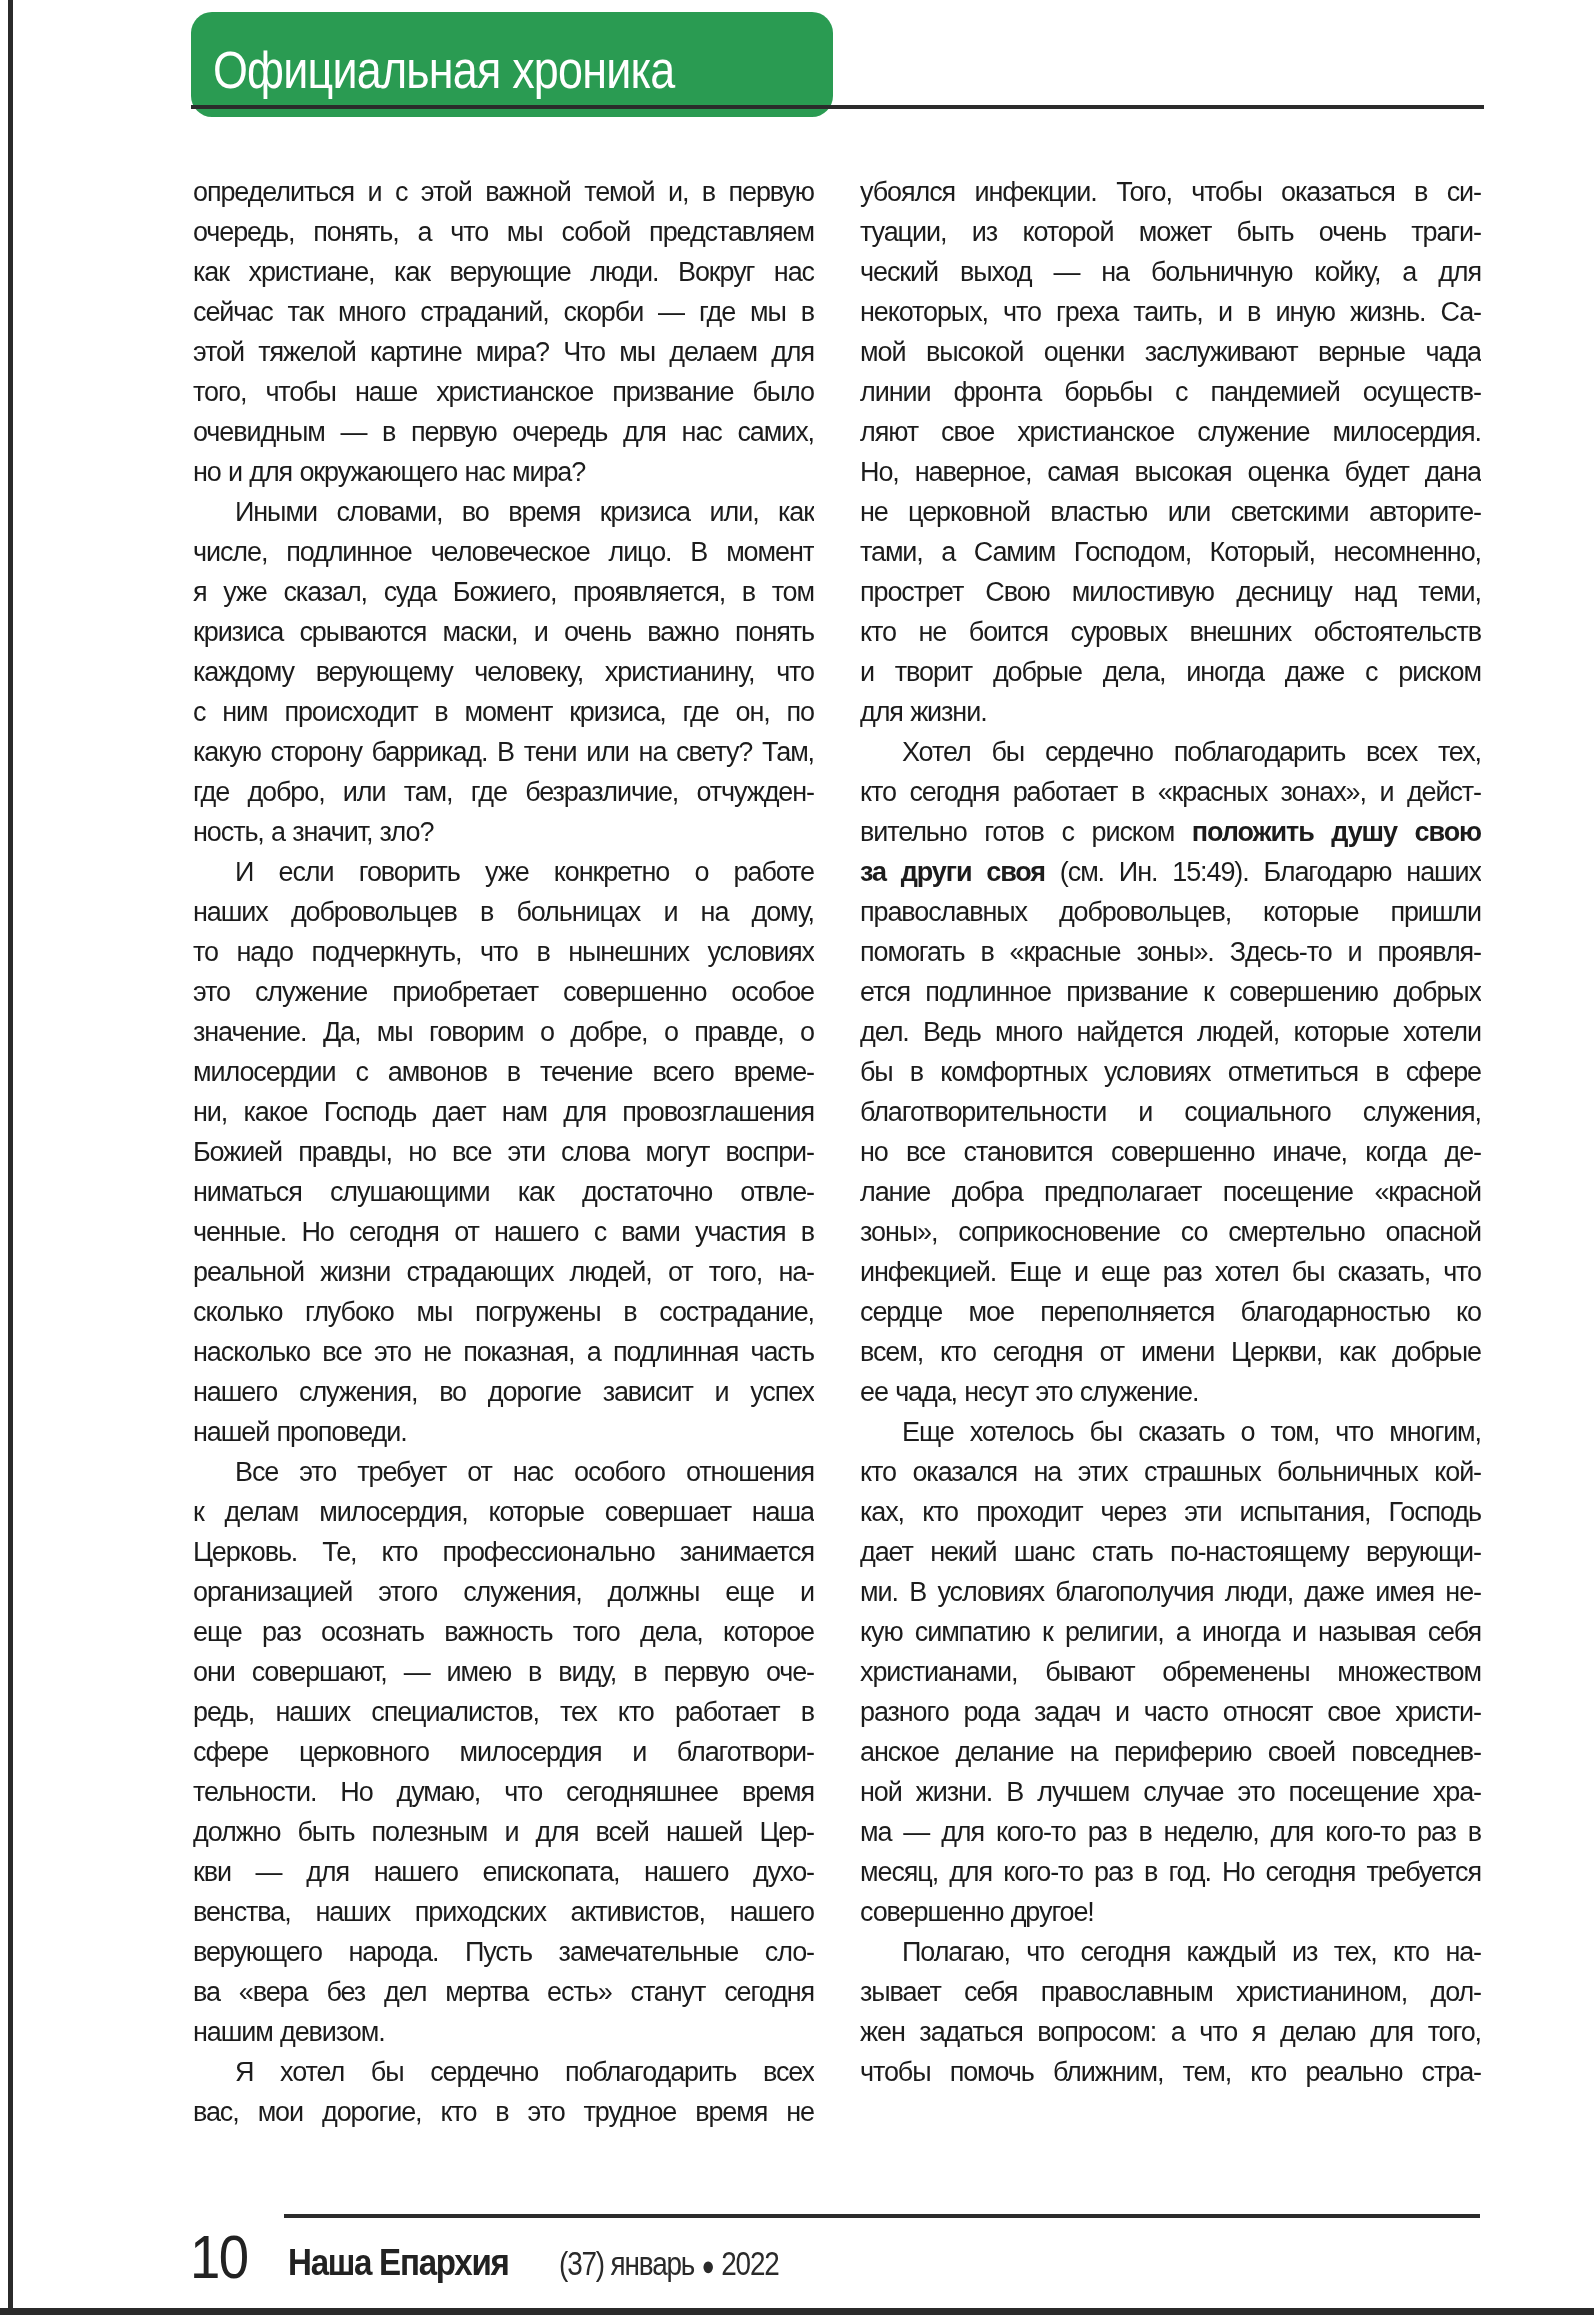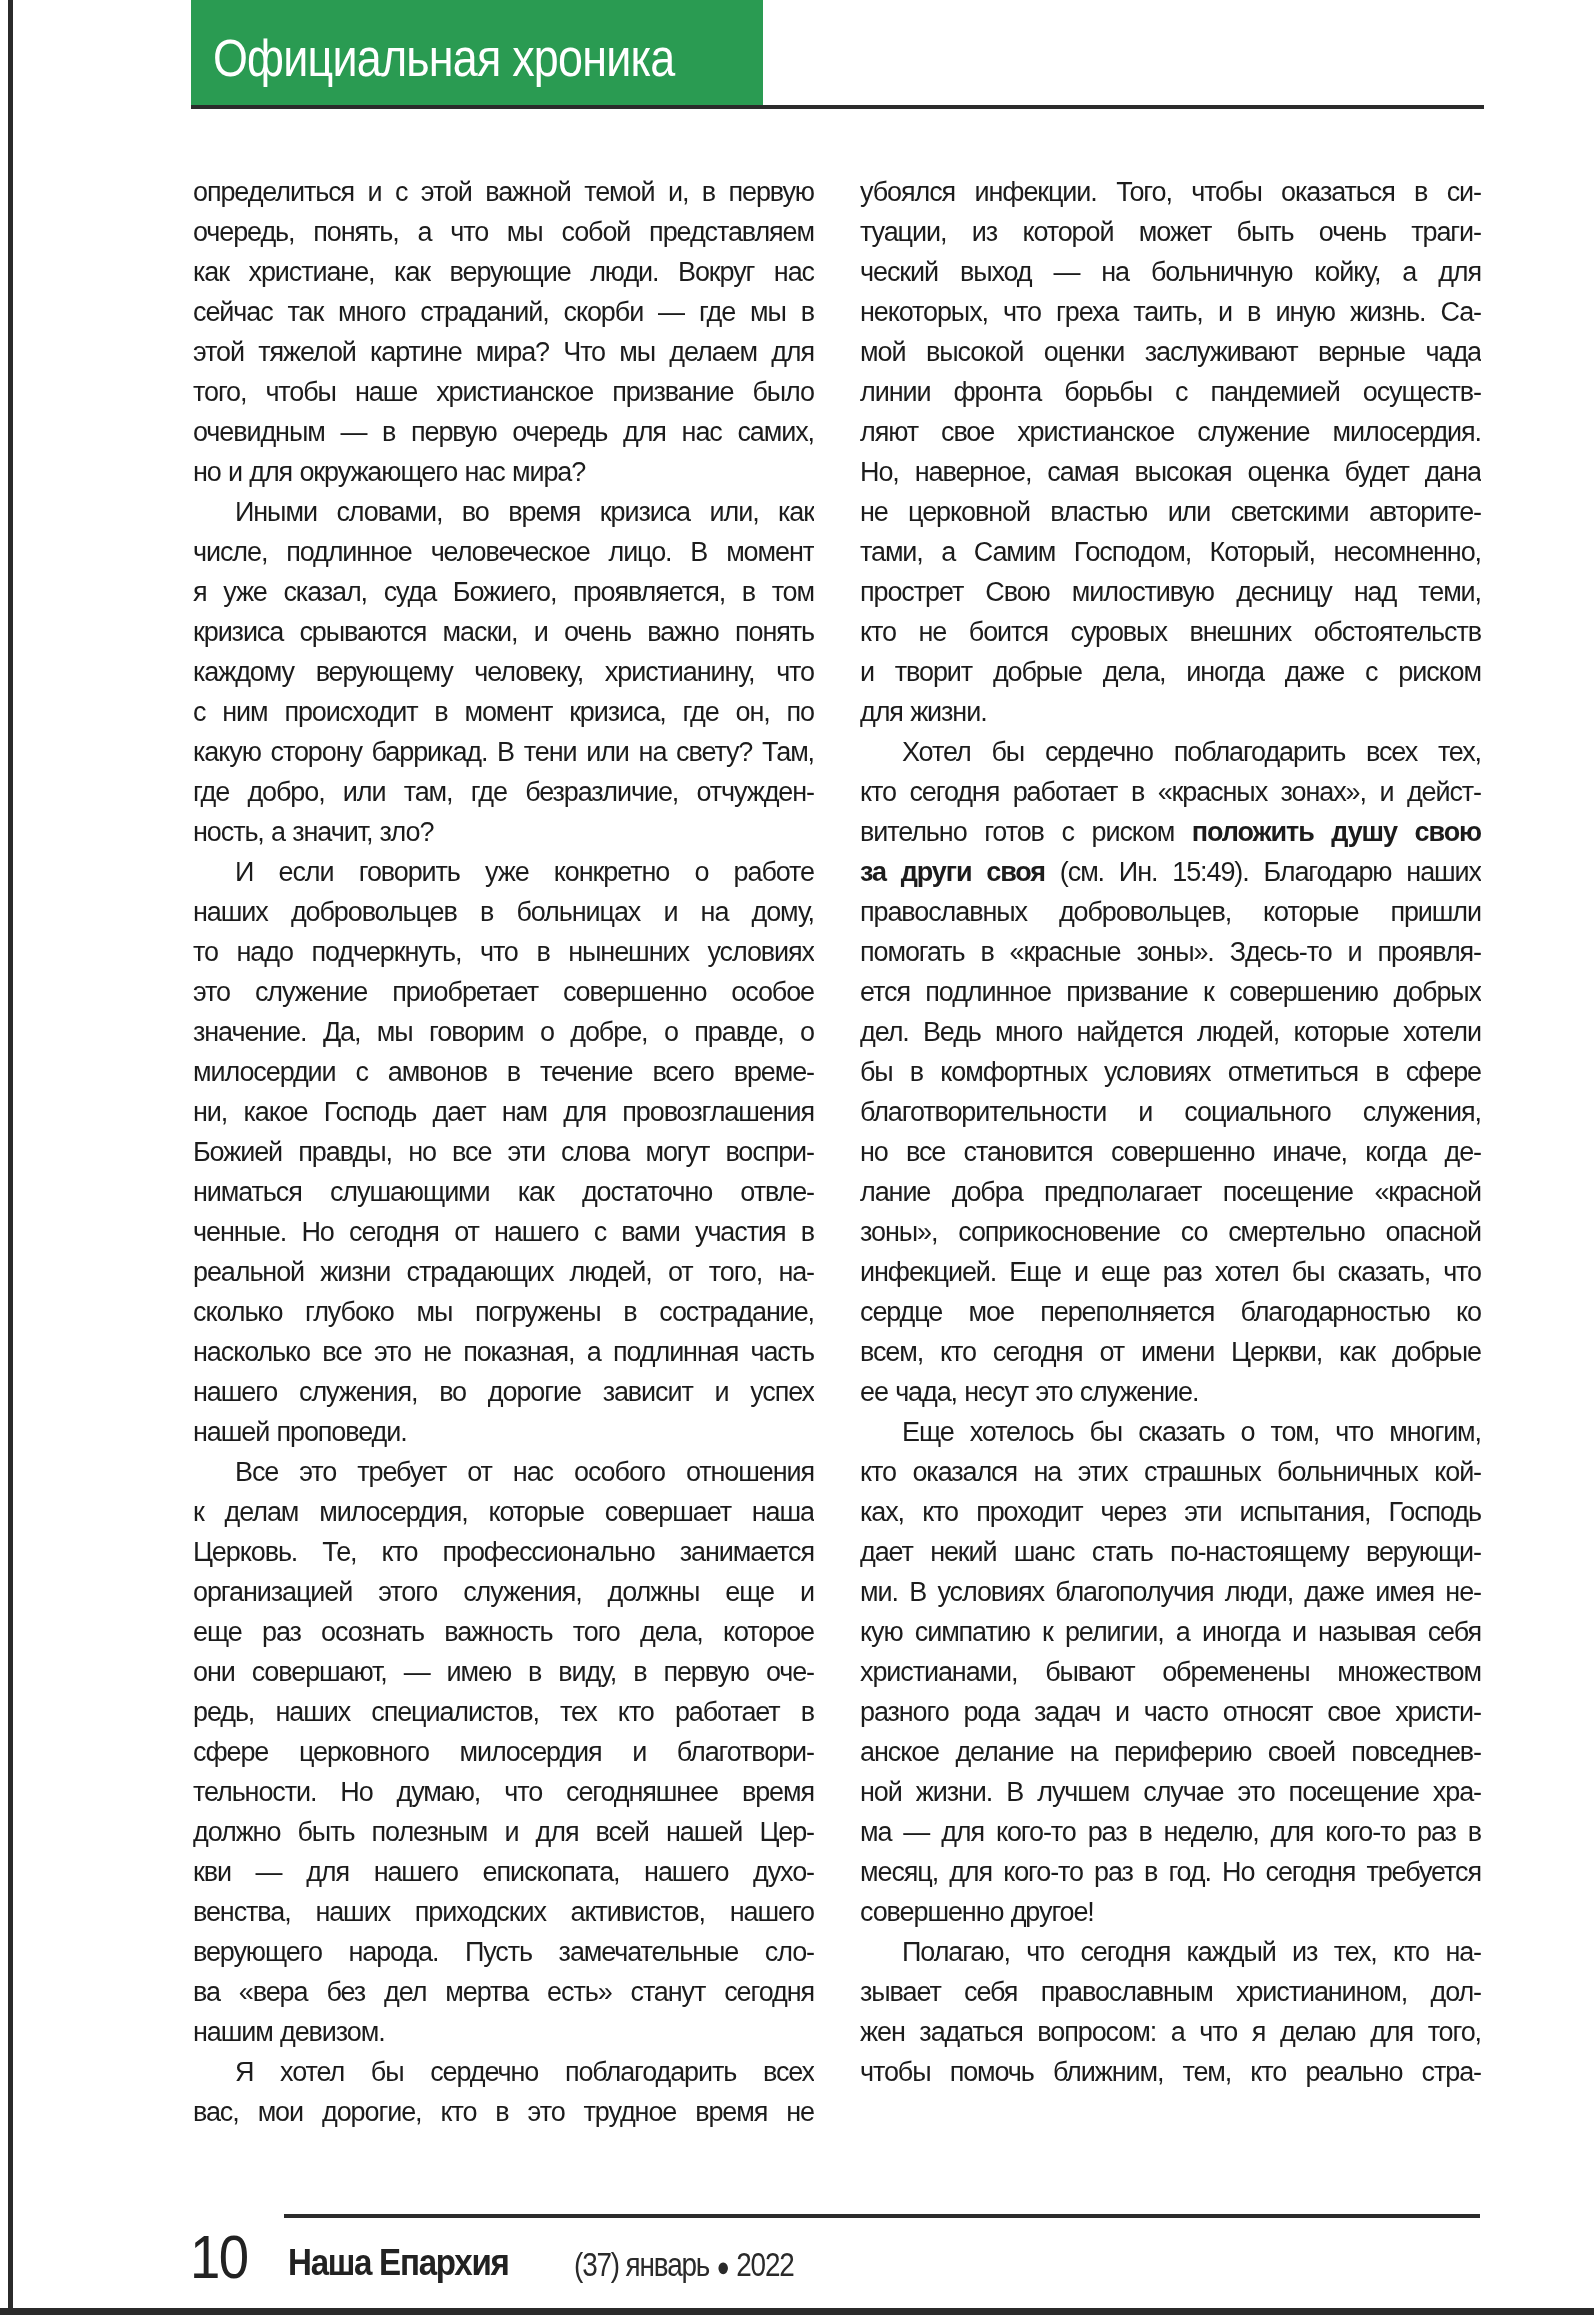--- a/index.html
+++ b/index.html
@@ -19,25 +19,26 @@
     background: #2b2b2b;
   }
   .bottom-bar {
     position: absolute;
     left: 0; top: 2308px;
     width: 1595px; height: 8.1px;
     background: #2b2b2b;
   }
   .green-box {
     position: absolute;
-    left: 191px; top: 0;
-    width: 572px; height: 105px;
+    left: 191px; top: 12px;
+    width: 642px; height: 105px;
     background: #2a9b52;
     display: flex;
     align-items: center;
+    border-radius: 21px;
   }
   .green-box .title {
     padding-left: 25px;
     padding-top: 12.7px;
     font-size: 51px;
     font-weight: 400;
     color: #ffffff;
     letter-spacing: -0.9px;
     transform: scaleX(0.88);
     transform-origin: left center;
@@ -85,23 +86,22 @@
     font-weight: 400;
     color: #222222;
     letter-spacing: -1.8px;
     transform: scaleX(0.88);
     transform-origin: left top;
   }
   .footer-text {
     position: absolute;
     left: 288px; top: 2242px;
     display: flex;
-    align-items: flex-end;
+    align-items: center;
     color: #222222;
-    gap: 15px;
   }
   .magazine-name {
     font-size: 36px;
     font-weight: 700;
     letter-spacing: -1.4px;
     transform: scaleX(0.92);
     transform-origin: left bottom;
     white-space: nowrap;
   }
   .issue-info {

